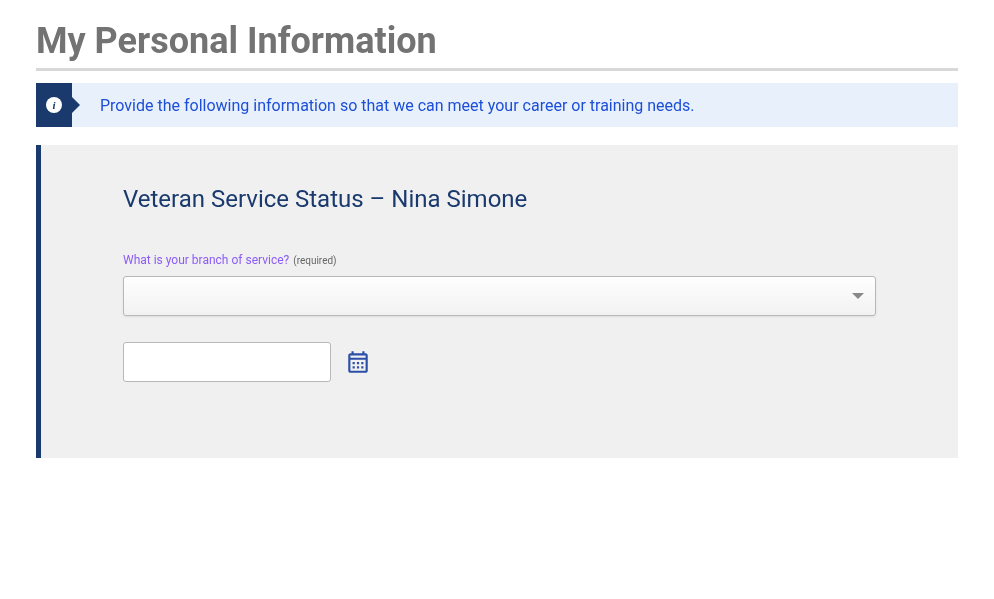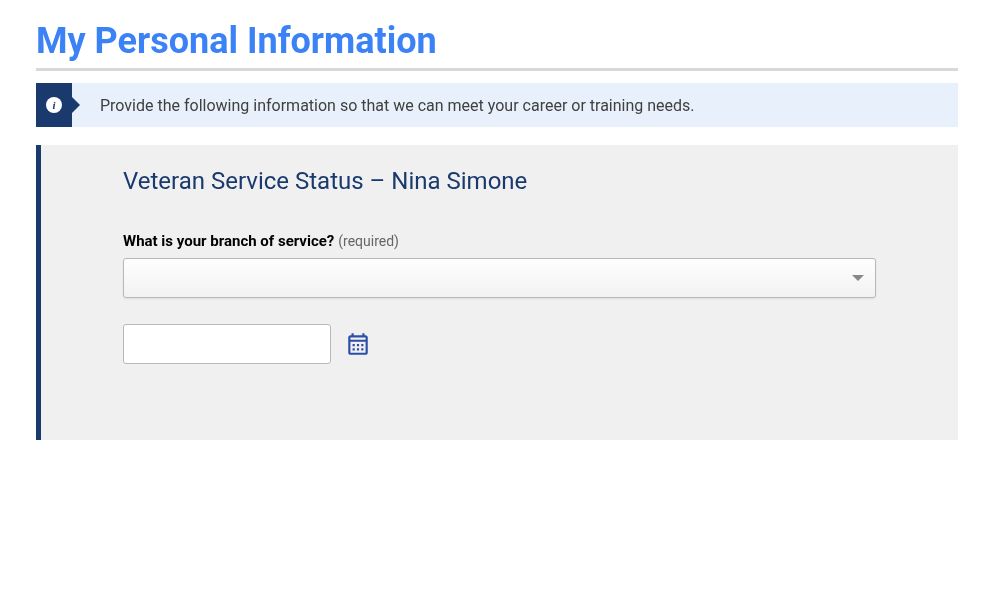--- a/index.html
+++ b/index.html
@@ -9,21 +9,21 @@
     }
     body {
       font-family: -apple-system, BlinkMacSystemFont, "Segoe UI", Roboto, "Helvetica Neue", Arial, sans-serif;
       background: #fff;
       padding: 20px 36px;
       width: 994px;
     }
     .page-title {
       font-size: 36px;
       font-weight: 700;
-      color: #3b82f6;
+      color: #737373;
       margin-bottom: 6px;
     }
     .title-underline {
       height: 3px;
       background: #d8d8d8;
       margin-bottom: 12px;
     }
     .info-banner {
       display: flex;
       align-items: center;
@@ -63,44 +63,44 @@
       justify-content: center;
       color: #1a3a6e;
       font-size: 11px;
       font-weight: 700;
       font-style: italic;
       font-family: Georgia, serif;
     }
     .info-text {
       padding-left: 28px;
       font-size: 16px;
-      color: #404040;
+      color: #1d4ed8;
     }
     .form-card {
       background: #f0f0f0;
       border-left: 5px solid #1a3a6e;
-      padding: 22px 82px 50px 82px;
+      padding: 40px 82px 50px 82px;
     }
     .section-heading {
       font-size: 24px;
       font-weight: 400;
       color: #1a3a6e;
       margin-bottom: 36px;
     }
     .field-group {
       margin-bottom: 26px;
     }
     .field-label {
-      font-size: 15px;
-      font-weight: 700;
-      color: #000000;
+      font-size: 12px;
+      font-weight: 400;
+      color: #8b5cf6;
       display: inline;
     }
     .required-text {
-      font-size: 14px;
+      font-size: 10px;
       font-weight: 400;
       color: #666;
     }
     .select-wrapper {
       position: relative;
       margin-top: 8px;
     }
     .select-input {
       width: 100%;
       height: 40px;

